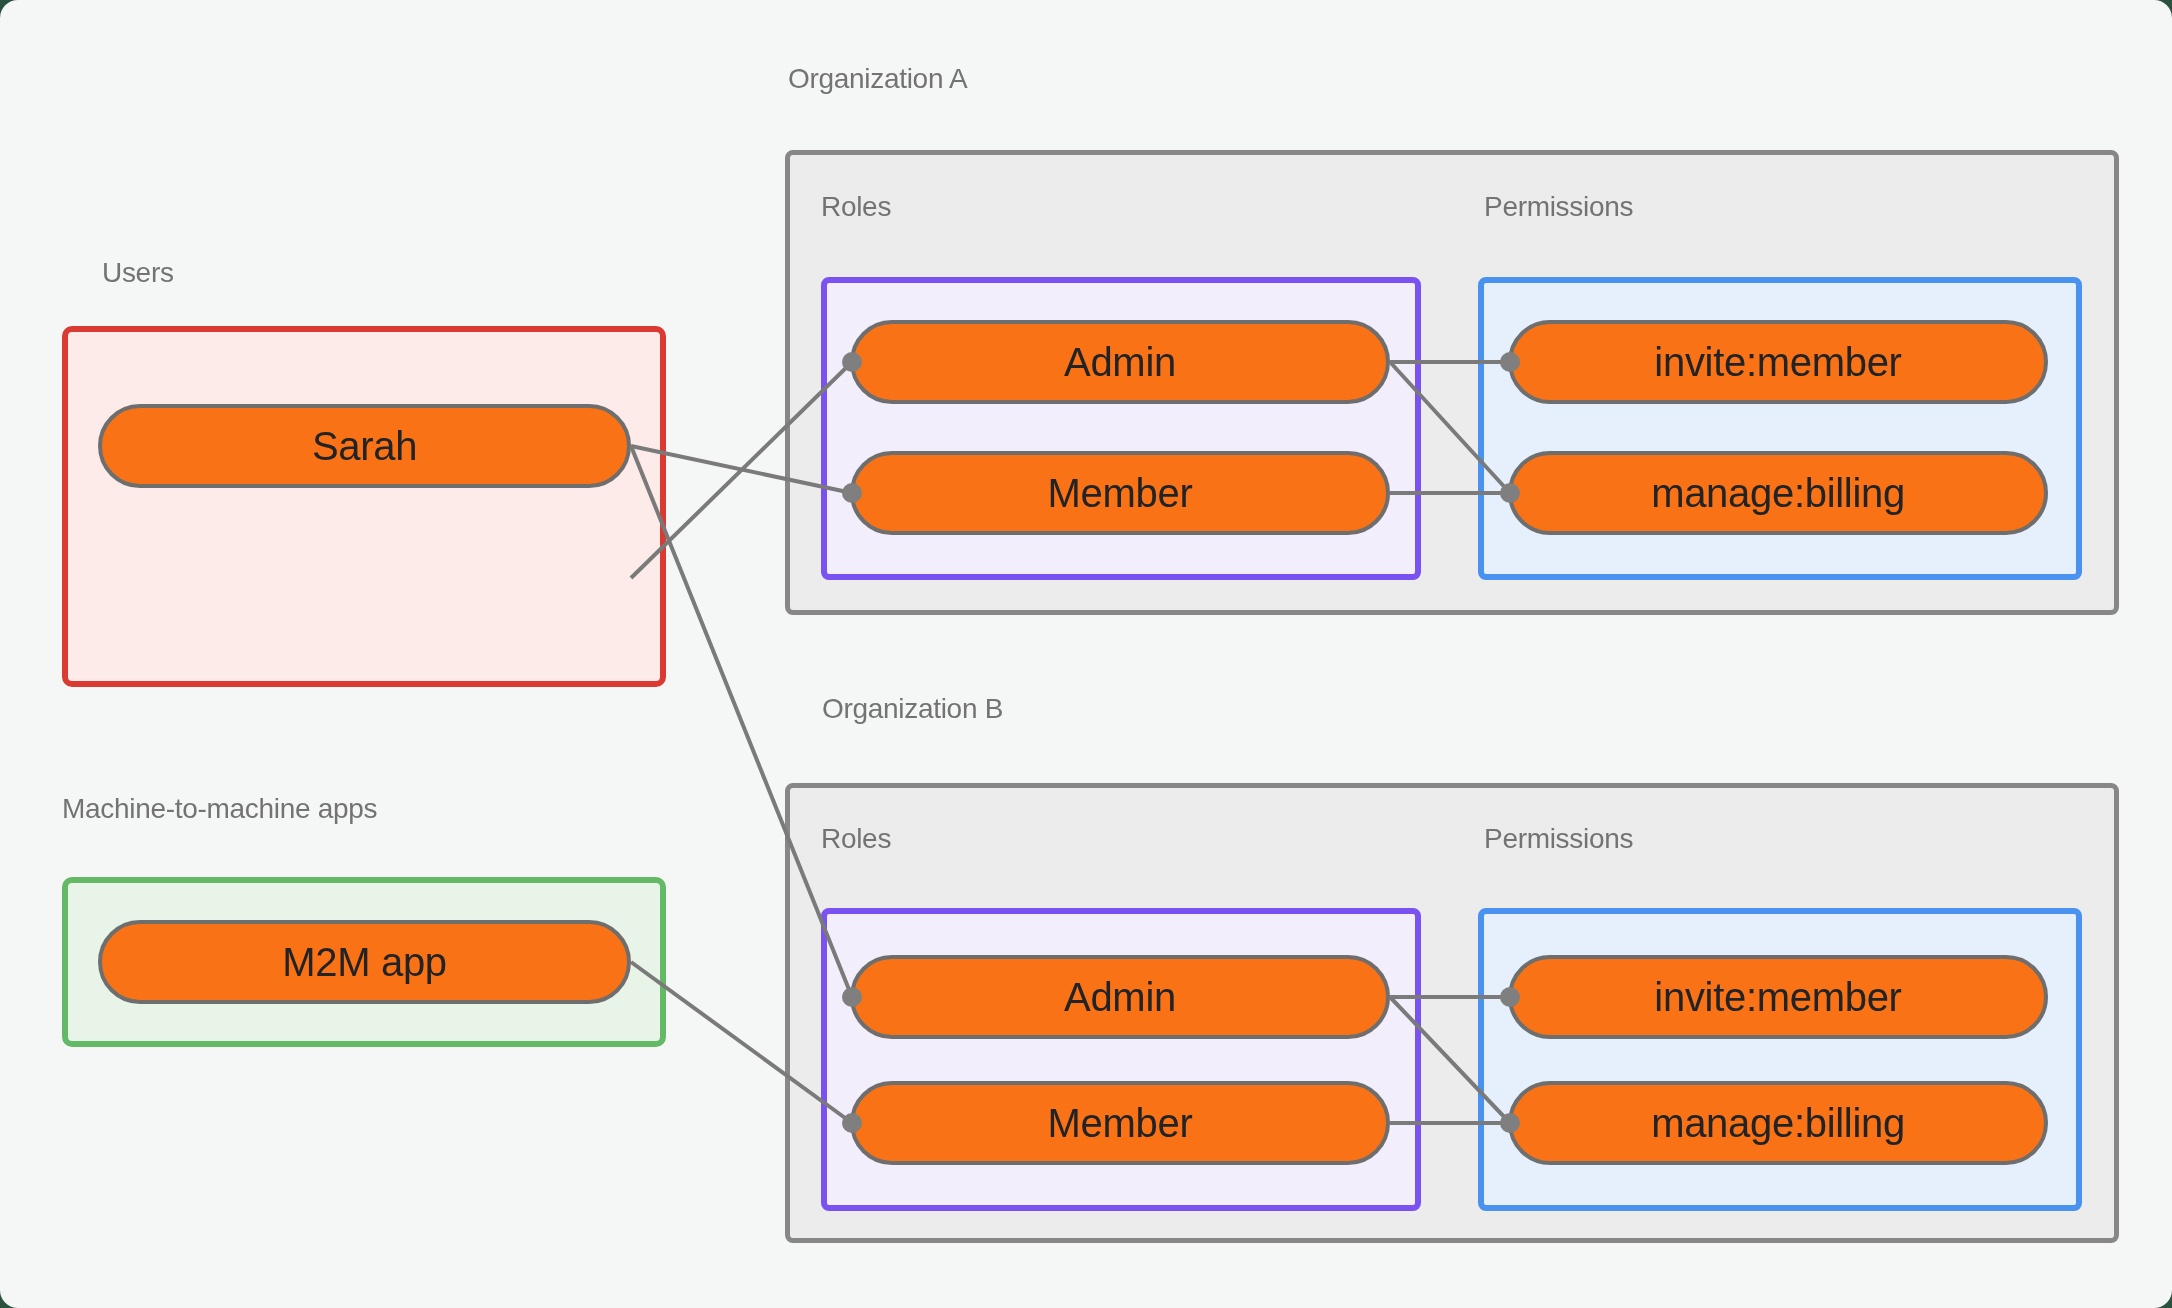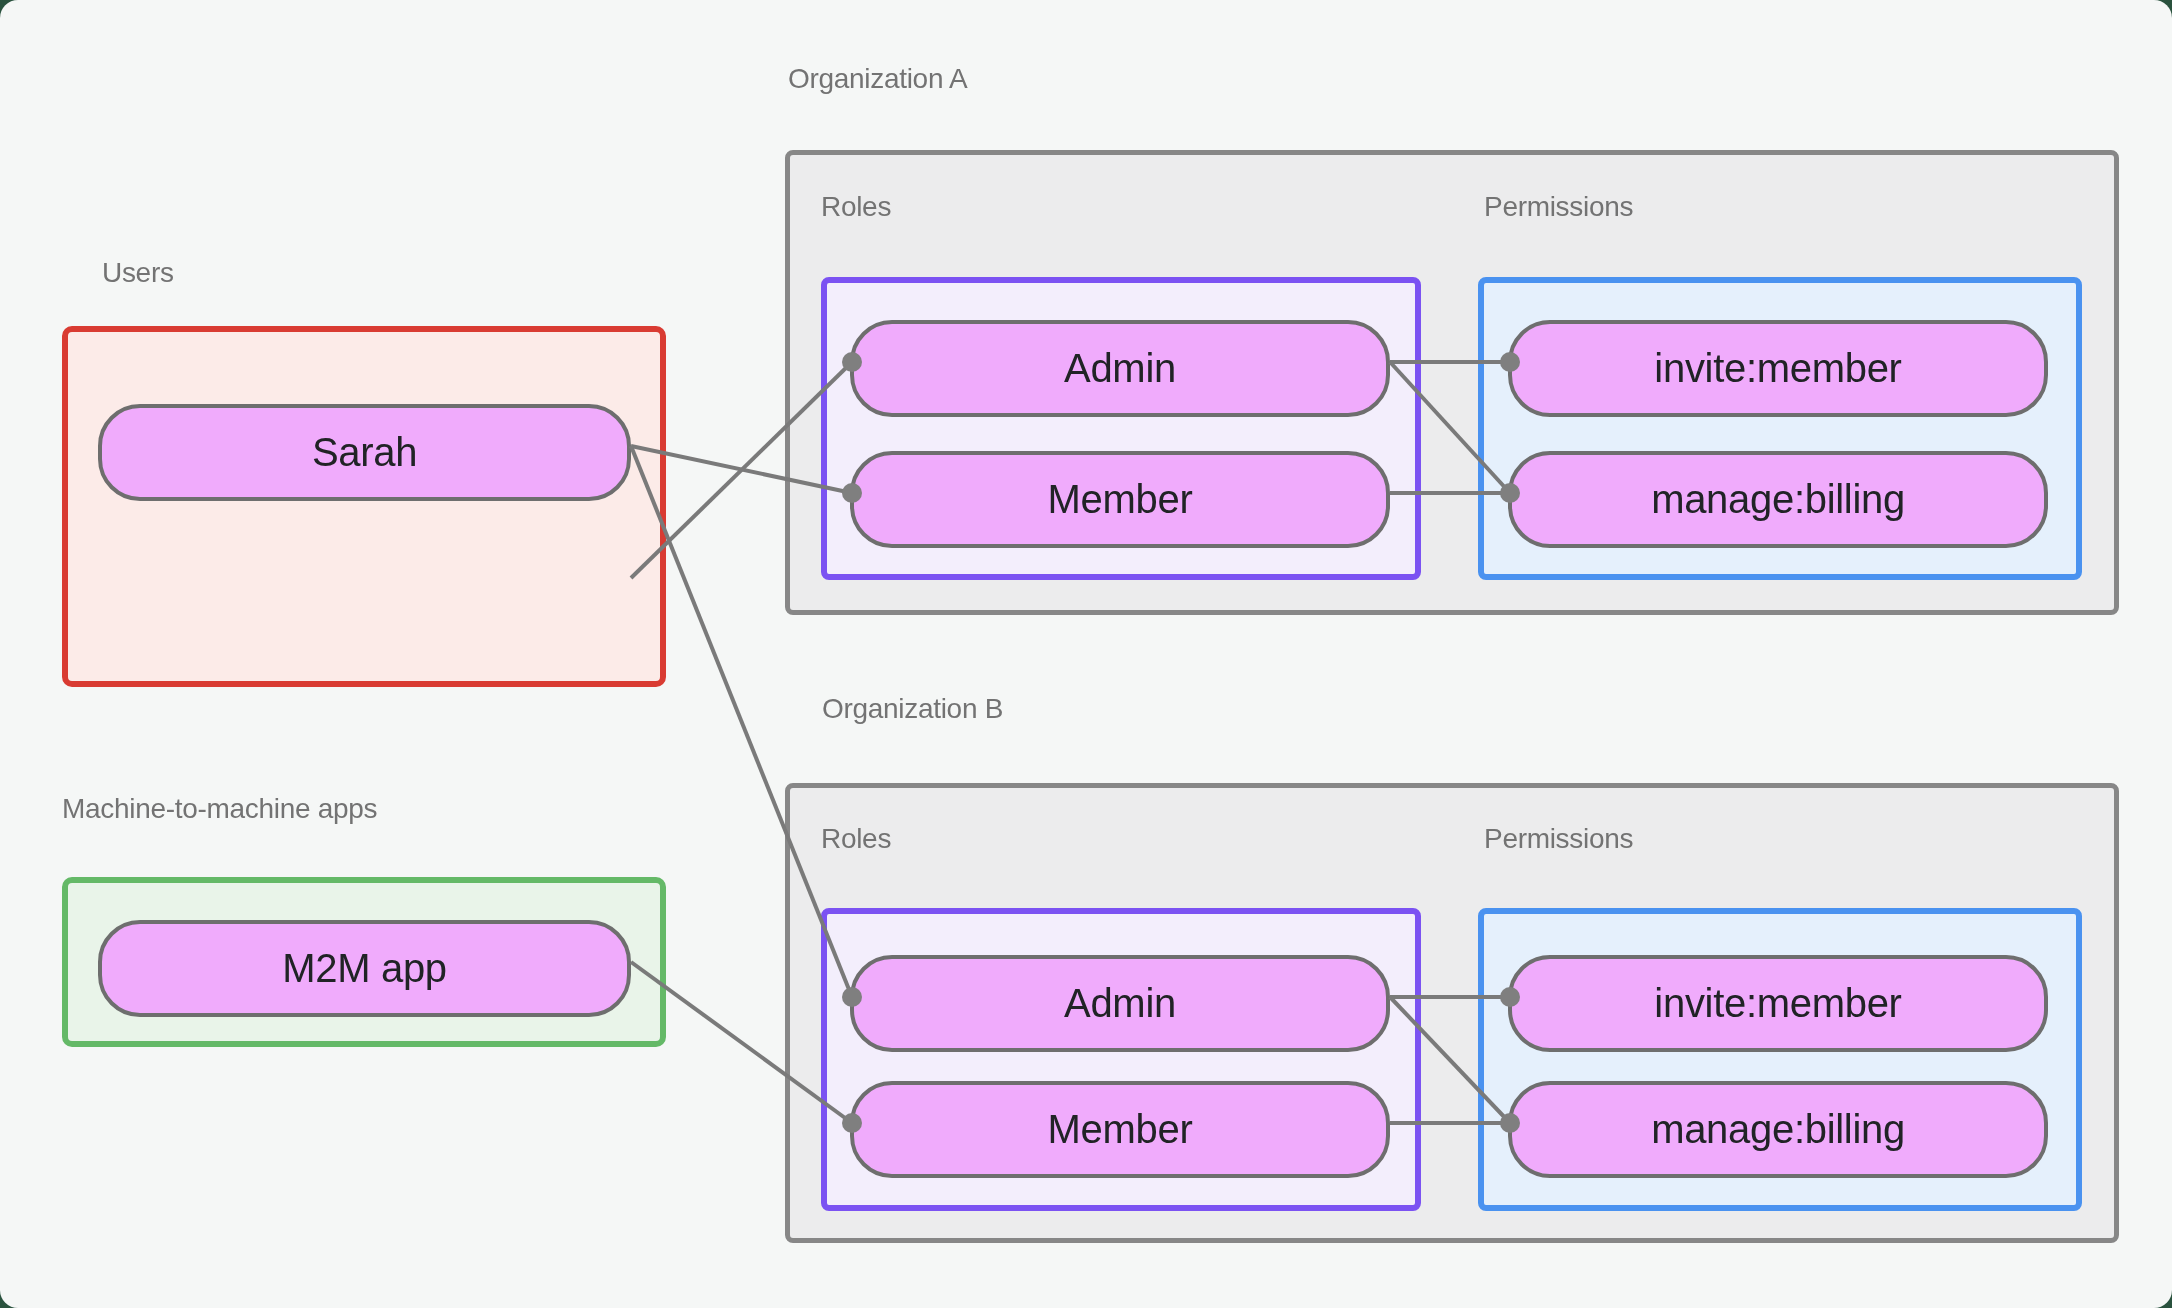--- a/index.html
+++ b/index.html
@@ -31,24 +31,24 @@
     box-sizing: border-box;
     z-index: 1;
   }
   .box-users  { border: 6px solid #d93b32; background: #fcebe8; }
   .box-m2m    { border: 6px solid #64b967; background: #e9f4e9; }
   .box-org    { border: 5px solid #878787; background: #ececed; border-radius: 8px; }
   .box-roles  { border: 6px solid #7b52f2; background: #f3eefc; border-radius: 8px; }
   .box-perms  { border: 6px solid #4a92f0; background: #e5f0fc; border-radius: 8px; }
   .pill {
     position: absolute;
-    height: 97px;
+    height: 84px;
     border: 4px solid #6e6e6e;
     border-radius: 42px;
-    background: #f0abfc;
+    background: #f97316;
     box-sizing: border-box;
     display: flex; align-items: center; justify-content: center;
     font-size: 40px;
     font-weight: 400;
     color: #212326;
     letter-spacing: -0.3px;
     z-index: 3;
   }
   #edges-svg {
     position: absolute; inset: 0;

